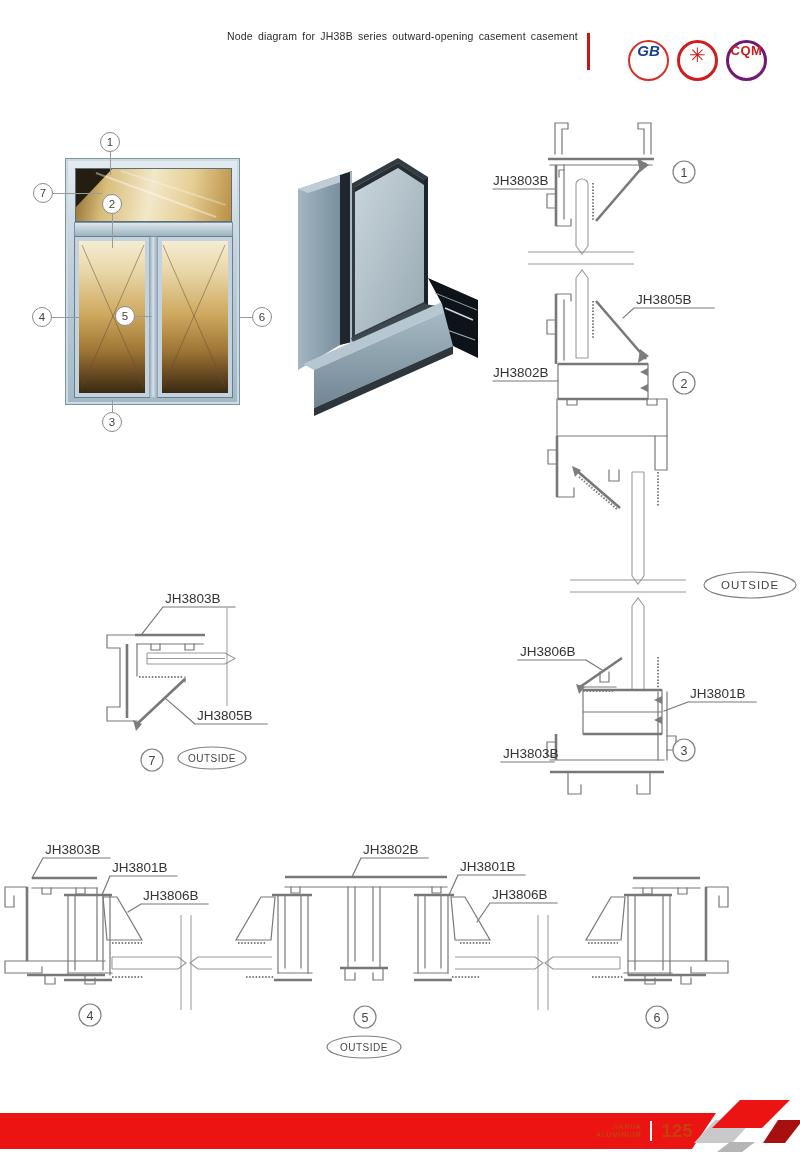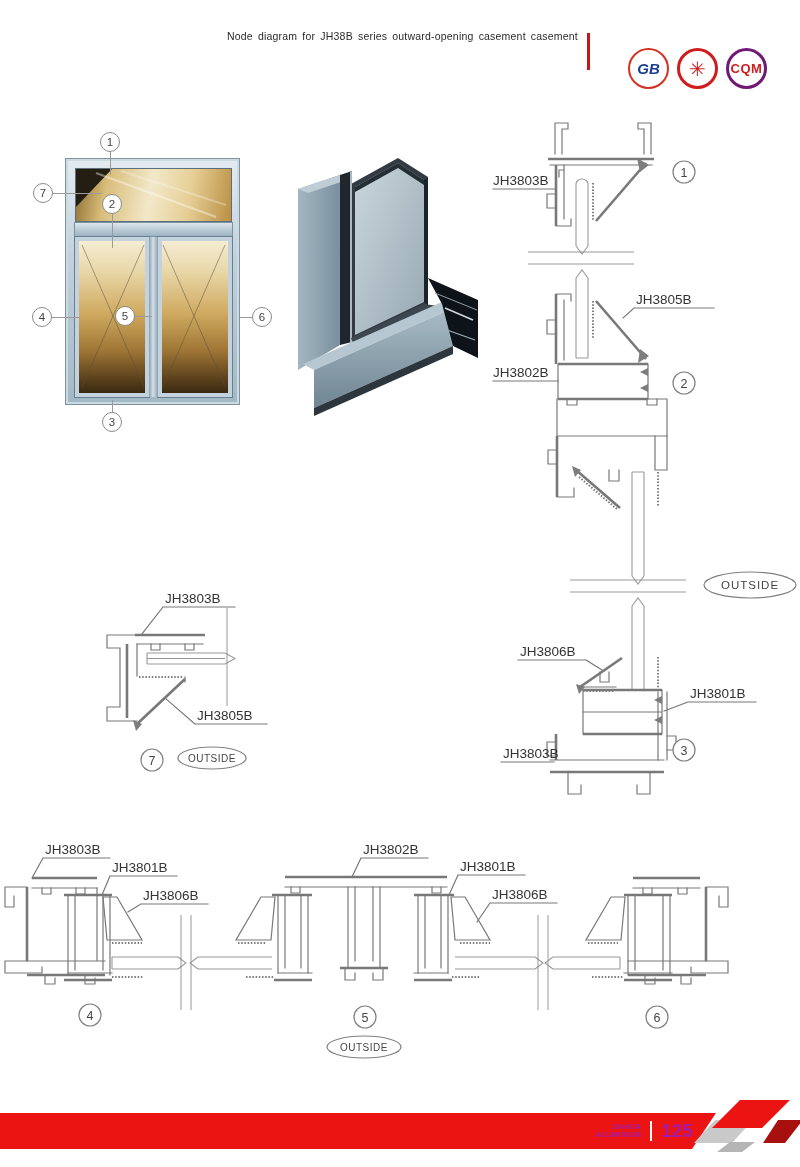--- a/index.html
+++ b/index.html
@@ -5,22 +5,22 @@
   html,body{margin:0;padding:0;}
   body{width:800px;height:1167px;position:relative;background:#ffffff;overflow:hidden;
        font-family:"Liberation Sans",sans-serif;}
   .abs{position:absolute;}
 
   
   .title-block{position:absolute;left:210px;top:28px;width:368px;text-align:right;}
   .title-zh{font-size:22px;font-weight:bold;color:#1c1c1c;letter-spacing:1px;line-height:1.15;}
   .title-en{font-size:10.5px;color:#2a2a2a;letter-spacing:.2px;word-spacing:2px;margin-top:2px;}
   .red-divider{position:absolute;left:587px;top:33px;width:3px;height:37px;background:#cc1414;}
-  .logo{position:absolute;top:48px;width:41px;height:41px;border-radius:50%;
-        display:flex;align-items:center;justify-content:center;box-sizing:border-box;}
+  .logo{position:absolute;top:40px;width:41px;height:41px;border-radius:50%;
+        display:flex;justify-content:center;box-sizing:border-box;}
   .logo-gb{left:628px;border:2px solid #d43024;color:#1a3f8f;font-weight:bold;font-style:italic;font-size:15px;}
   .logo-em{left:677px;border:3px solid #cf1d1d;color:#cf1d1d;font-size:20px;}
   .logo-cqm{left:726px;border:3px solid #701a75;color:#cf1d1d;font-weight:bold;font-size:13px;letter-spacing:.5px;}
 
   
   .win{position:absolute;left:65px;top:158px;width:175px;height:247px;
        background:linear-gradient(180deg,#e3ebf1 0%,#c2d1dc 40%,#a3b8c6 100%);
        border:1px solid #7d93a2;box-sizing:border-box;box-shadow:inset 0 0 0 2px #ccdae2;}
   .win .glass-t{position:absolute;left:9px;top:9px;width:157px;height:54px;
        background:linear-gradient(100deg,#8a6a2e 0%,#d9bd7a 20%,#f2e8c9 48%,#e6cf96 72%,#b98f42 100%);
@@ -54,21 +54,21 @@
   .num{font-family:"Liberation Sans",sans-serif;font-size:12.5px;fill:#444;text-anchor:middle;}
   .ovt{font-family:"Liberation Sans",sans-serif;font-size:11.5px;fill:#444;text-anchor:middle;letter-spacing:1px;}
   .ovt-s{font-family:"Liberation Sans",sans-serif;font-size:10px;fill:#444;text-anchor:middle;letter-spacing:.5px;}
   .cco{fill:#fff;stroke:#808080;stroke-width:1.2;}
   .ov{fill:none;stroke:#808080;stroke-width:1.2;}
 
   
   .footer-band{position:absolute;left:0;top:1113px;width:800px;height:36px;background:#ec1313;
       clip-path:polygon(0 0,716px 0,692px 100%,0 100%);}
   .footer-text{position:absolute;left:565px;top:1117px;width:128px;height:28px;
-      display:flex;align-items:center;justify-content:flex-end;gap:9px;color:#a21caf;}
+      display:flex;align-items:center;justify-content:flex-end;gap:9px;color:#c2410c;}
   .brand{text-align:right;font-size:7px;font-weight:bold;letter-spacing:.6px;line-height:1.15;}
   .fdiv{width:2px;height:20px;background:#fff;}
   .pageno{font-size:18px;font-weight:bold;letter-spacing:.5px;}
 </style>
 </head>
 <body>
 
 <div class="title-block">
   <div class="title-en">Node diagram for JH38B series outward-opening casement casement</div>
 </div>

